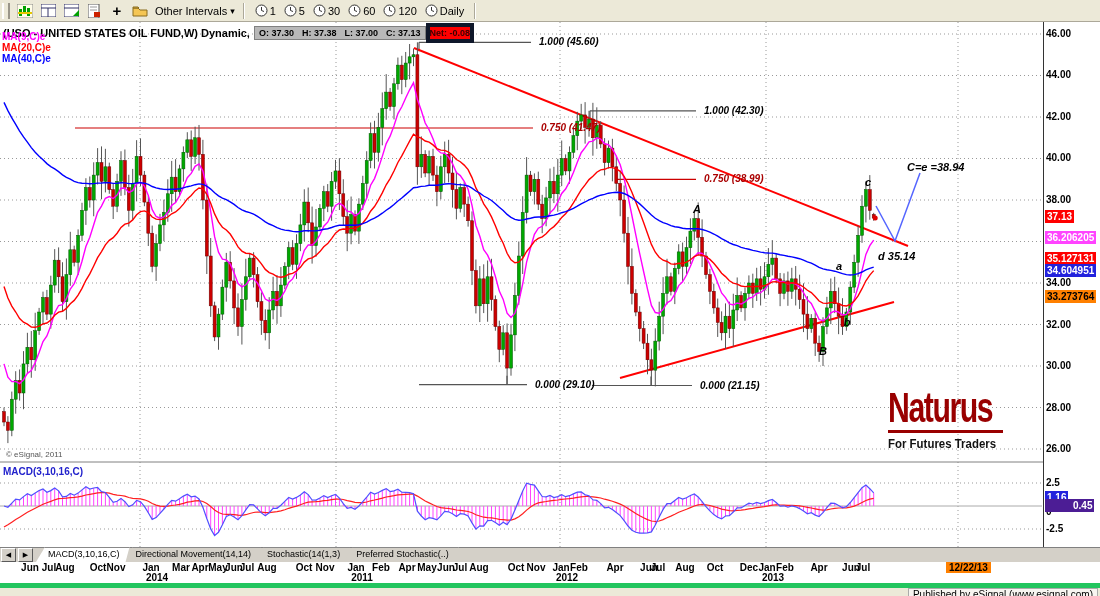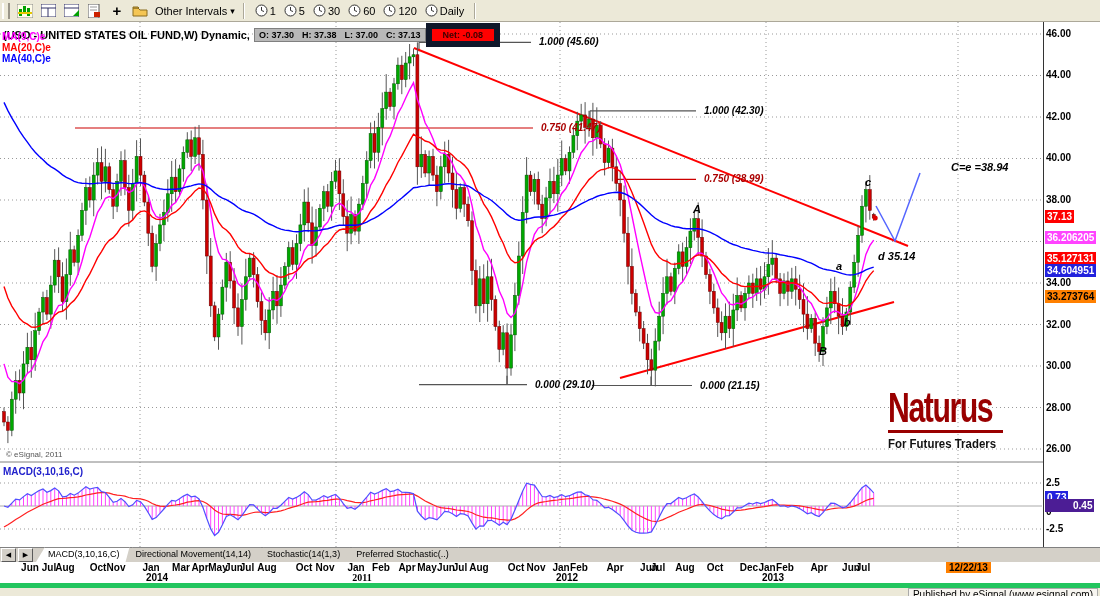--- a/index.html
+++ b/index.html
@@ -12,21 +12,21 @@
   .tbtn{width:20px;height:18px;display:flex;align-items:center;justify-content:center;cursor:default;}
   .tsep{width:1px;height:16px;background:#aca899;border-right:1px solid #fff;margin:0 3px;}
   .tlabel{font-size:11px;color:#000;padding:0 2px;display:flex;align-items:center;gap:3px;}
   .interval{display:flex;align-items:center;gap:2px;font-size:11px;color:#000;padding:0 4px;}
   .caret{font-size:9px;}
   
   .title-row{position:absolute;left:3px;top:23px;display:flex;align-items:center;z-index:30;}
   .symbol-title{font-size:11px;font-weight:bold;color:#000;white-space:nowrap;}
   .quote-box{margin-left:4px;background:#b8b8b8;border:1px solid #808080;padding:0 4px;
              font-size:9px;font-weight:bold;color:#000;display:flex;gap:8px;height:12px;align-items:center;}
-  .net-box{background:#ff0000;border:6px solid #0f172a;padding:0 11px;font-size:9px;font-weight:bold;
+  .net-box{background:#ff0000;border:4px solid #0f172a;padding:0 0;font-size:9px;font-weight:bold;
            color:#3d0000;height:12px;display:flex;align-items:center;}
   .ma-labels{position:absolute;left:2px;top:31px;z-index:30;}
   .ma-labels div{font-size:10px;font-weight:bold;line-height:11px;}
   
   #chart-svg{position:absolute;left:0;top:0;z-index:5;}
   .overlay{position:absolute;left:4px;top:0;width:1100px;height:576px;z-index:20;pointer-events:none;font-style:italic;}
   .ann{position:absolute;font-size:10px;font-weight:bold;white-space:nowrap;}
   .wave{position:absolute;font-size:11px;font-weight:bold;color:#000;transform:translateX(-50%);white-space:nowrap;}
   .wave.left{transform:none;}
   .copyright{position:absolute;left:6px;top:450px;font-size:8px;color:#555;}
@@ -918,21 +918,21 @@
       <div class="ann" style="left: 700px; top: 104.775px; color: rgb(0, 0, 0);">1.000 (42.30)</div>
       <div class="ann" style="left: 700px; top: 173.457px; color: rgb(170, 0, 0);">0.750 (38.99)</div>
       <div class="ann" style="left: 531px; top: 378.675px; color: rgb(0, 0, 0);">0.000 (29.10)</div>
       <div class="ann" style="left: 696px; top: 379.505px; color: rgb(0, 0, 0);">0.000 (21.15)</div>
       <div class="wave" style="left: 693px; top: 203px;">A</div>
       <div class="wave" style="left: 819px; top: 345px;">B</div>
       <div class="wave" style="left: 835px; top: 260px;">a</div>
       <div class="wave" style="left: 843px; top: 316px;">b</div>
       <div class="wave" style="left: 864px; top: 176px;">c</div>
       <div class="wave left" style="left: 874px; top: 250px;">d 35.14</div>
-      <div class="wave left" style="left: 903px; top: 161px; margin-left: 44px;">C=e =38.94</div>
+      <div class="wave left" style="left: 903px; top: 161px;">C=e =38.94</div>
     </div>
 
   <div class="watermark">
     <div class="wm-title" style="color: rgb(153, 0, 0);">Naturus</div>
     <div class="wm-rule" style="background: rgb(153, 0, 0);"></div>
     <div class="wm-sub">For Futures Traders</div>
   </div>
 
   <div class="price-axis" id="price-axis">
       <div class="ax-label" style="top: 12px;">46.00</div>
@@ -947,21 +947,21 @@
       <div class="ax-label" style="top: 386px;">28.00</div>
       <div class="ax-label" style="top: 427px;">26.00</div>
       <div class="ax-label" style="top: 461px;">2.5</div>
       <div class="ax-label" style="top: 490px;">0</div>
       <div class="ax-label" style="top: 507px;">-2.5</div>
       <div class="ax-box" style="top: 195px; background: rgb(255, 0, 0); color: rgb(255, 255, 255);">37.13</div>
       <div class="ax-box" style="top: 216px; background: rgb(255, 68, 255); color: rgb(255, 255, 255);">36.206205</div>
       <div class="ax-box" style="top: 237px; background: rgb(255, 0, 0); color: rgb(255, 255, 255);">35.127131</div>
       <div class="ax-box" style="top: 249px; background: rgb(34, 34, 221); color: rgb(255, 255, 255);">34.604951</div>
       <div class="ax-box" style="top: 275px; background: rgb(255, 128, 0); color: rgb(0, 0, 0);">33.273764</div>
-      <div class="ax-box" style="top: 476px; background: rgb(34, 34, 221); color: rgb(255, 255, 255);">0.73</div>
+      <div class="ax-box" style="top: 476px; background: rgb(34, 34, 221); color: rgb(255, 255, 255);">1.16</div>
       <div class="ax-box" style="top: 484px; background: #4c1d95; color: rgb(255, 255, 255); padding-left: 28px;">0.45</div>
     </div>
 
   <div class="tab-bar">
     <div class="tab-scroll">◀</div>
     <div class="tab-scroll">▶</div>
     <div id="tabs" style="display:flex;align-items:flex-end;margin-left:8px;">
         <div class="tab active">MACD(3,10,16,C)</div>
         <div class="tab">Directional Movement(14,14)</div>
         <div class="tab">Stochastic(14(1,3)</div>
@@ -979,21 +979,21 @@
       <div class="year" style="left: 157px;">2014</div>
       <div class="month" style="left: 181px;">Mar</div>
       <div class="month" style="left: 200px;">Apr</div>
       <div class="month" style="left: 218px;">May</div>
       <div class="month" style="left: 234px;">Jun</div>
       <div class="month" style="left: 247px;">Jul</div>
       <div class="month" style="left: 267px;">Aug</div>
       <div class="month" style="left: 304px;">Oct</div>
       <div class="month" style="left: 325px;">Nov</div>
       <div class="month" style="left: 356px;">Jan</div>
-      <div class="year" style="left: 362px; font-family: Liberation Serif, serif;">2011</div>
+      <div class="year" style="left: 362px;">2011</div>
       <div class="month" style="left: 381px;">Feb</div>
       <div class="month" style="left: 407px;">Apr</div>
       <div class="month" style="left: 427px;">May</div>
       <div class="month" style="left: 446px;">Jun</div>
       <div class="month" style="left: 460px;">Jul</div>
       <div class="month" style="left: 479px;">Aug</div>
       <div class="month" style="left: 516px;">Oct</div>
       <div class="month" style="left: 536px;">Nov</div>
       <div class="month" style="left: 561px;">Jan</div>
       <div class="year" style="left: 567px;">2012</div>

